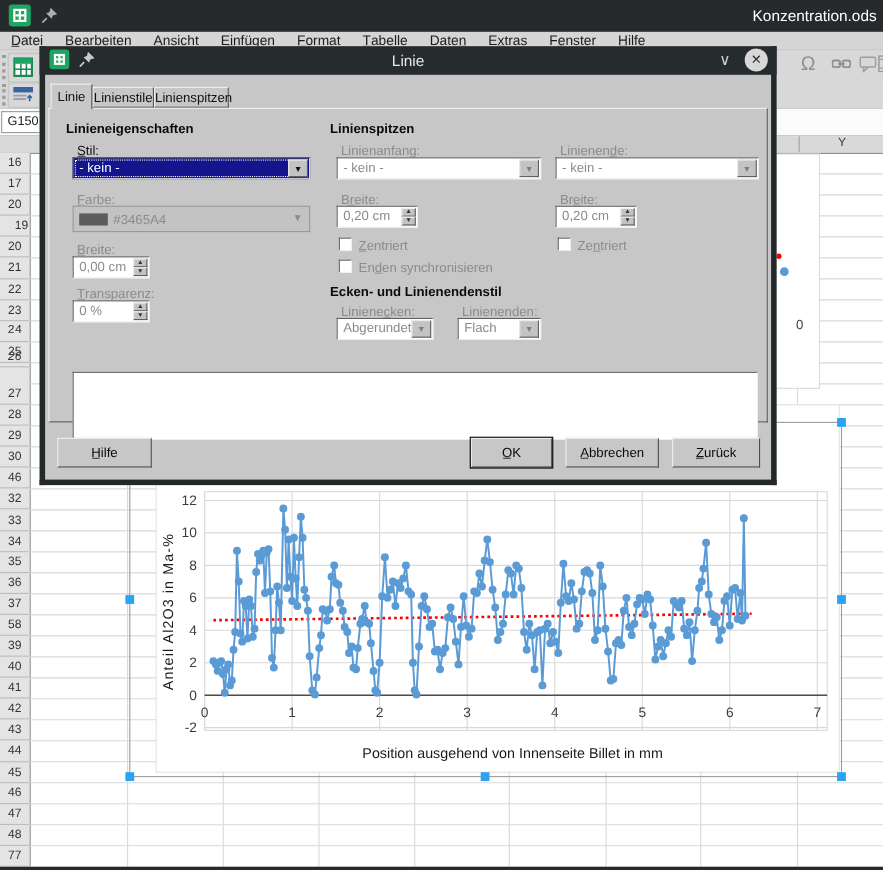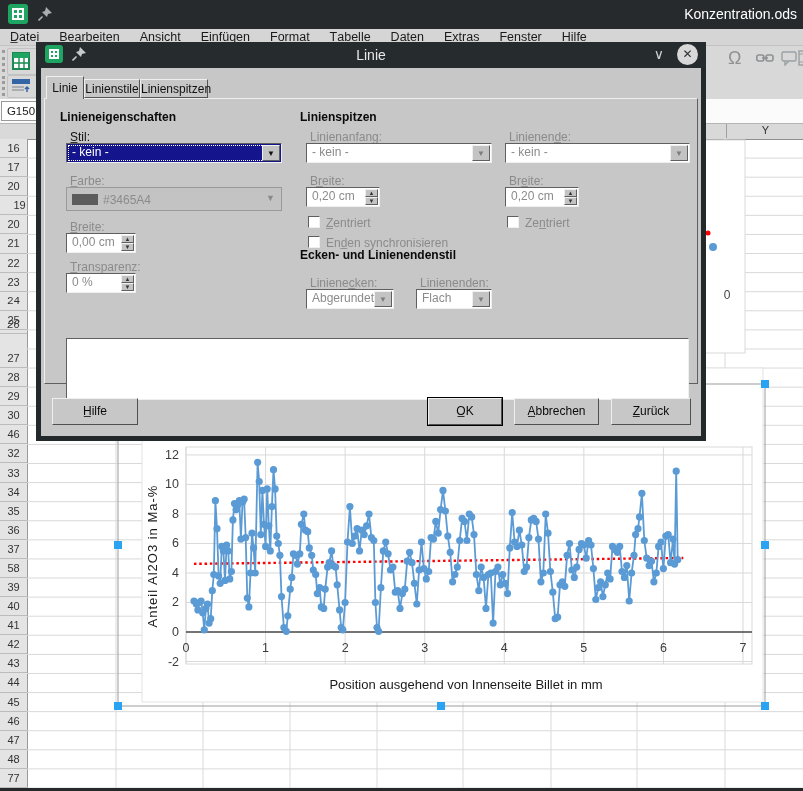--- a/index.html
+++ b/index.html
@@ -554,21 +554,21 @@
       <span class="spin">
           <div class="up">▲</div>
           <div class="dn">▼</div>
         </span>
     </div>
     <div class="chk" style="left:272px;top:148px;"></div>
     <div class="lbl dis" style="left:290px;top:148px;">Z̲entriert</div>
     <div class="chk" style="left:272px;top:168px;"></div>
     <div class="lbl dis" style="left:290px;top:168px;">End̲en synchronisieren</div>
 
-    <div class="lbl hdr" style="left:264px;top:180px;">Ecken- und Linienendenstil</div>
+    <div class="lbl hdr" style="left:264px;top:190px;">Ecken- und Linienendenstil</div>
     <div class="lbl dis" style="left:274px;top:208px;">Linienec̲ken:</div>
     <div class="sunkenfield combo-dis" style="left:270px;top:221px;width:88px;height:20px;">
       <span>Abgerundet</span>
       <span class="arrowbtn dis">▼</span>
     </div>
     <div class="lbl dis" style="left:384px;top:208px;">Linienenden:</div>
     <div class="sunkenfield combo-dis" style="left:380px;top:221px;width:76px;height:20px;">
       <span>Flach</span>
       <span class="arrowbtn dis">▼</span>
     </div>

